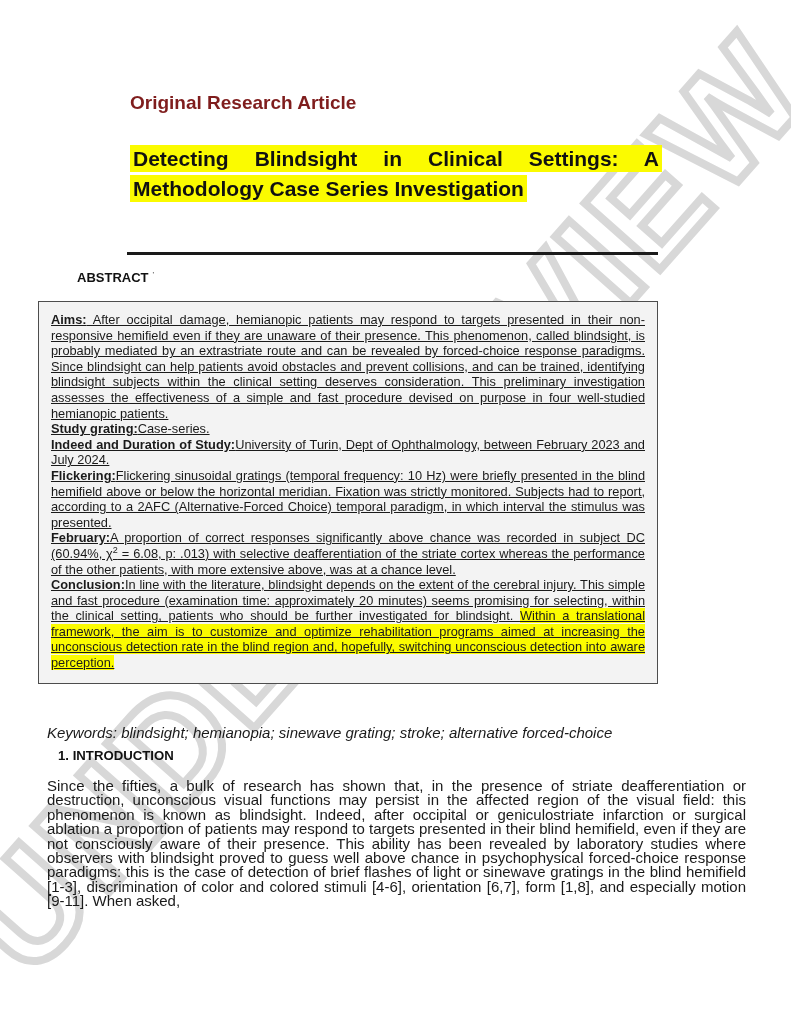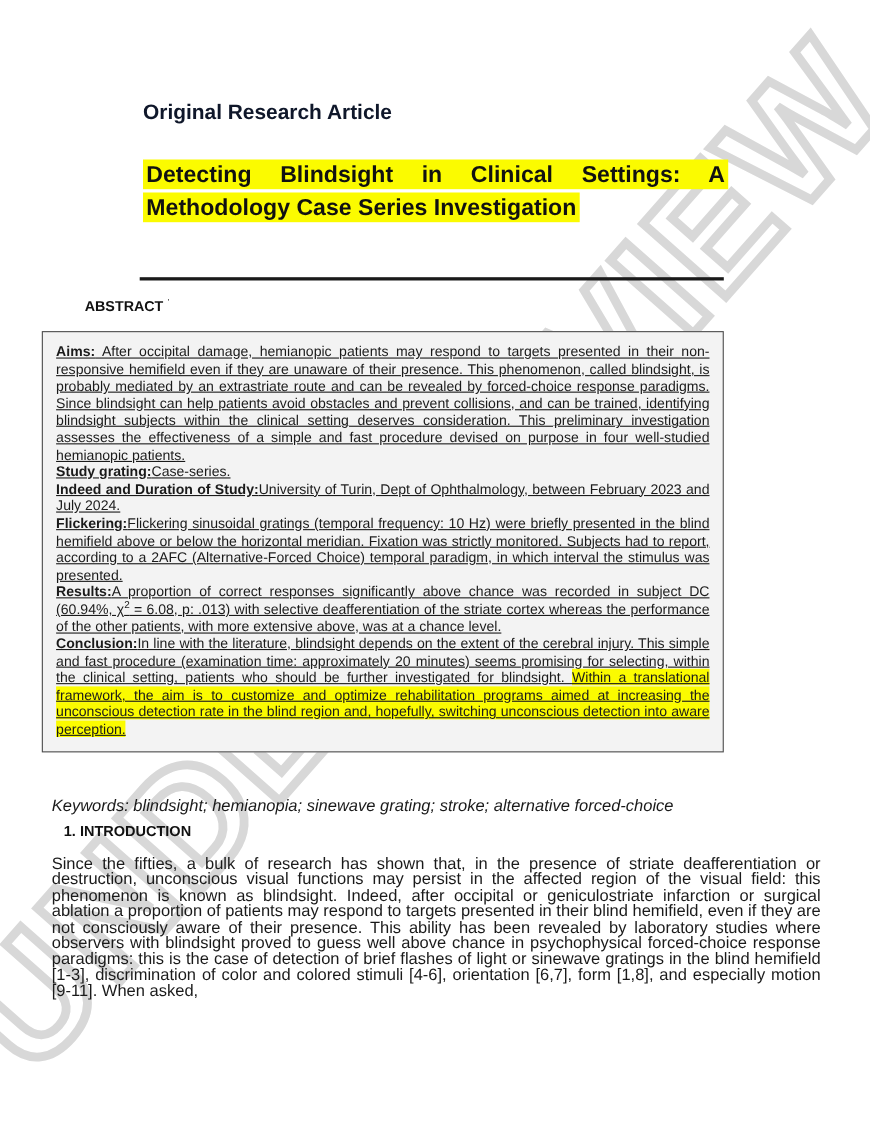--- a/index.html
+++ b/index.html
@@ -30,21 +30,21 @@
     z-index: 0;
     user-select: none;
   }
   .content { position: absolute; inset: 0; z-index: 1; }
   .kicker {
     position: absolute;
     left: 130px;
     top: 92px;
     font-size: 19px;
     font-weight: 700;
-    color: #0f172a;
+    color: #7f1d1d;
   }
   .title-block {
     position: absolute;
     left: 130px;
     top: 144px;
     width: 532px;
     font-size: 21px;
     font-weight: 700;
     color: #111;
     line-height: 30px;
@@ -147,21 +147,21 @@
 
     <div class="rule"></div>
 
     <div class="abstract-heading"><span>ABSTRACT</span><span class="abstract-note">'</span></div>
 
     <div class="abstract-box">
       <p><span class="lbl">Aims:</span><span> After occipital damage, hemianopic patients may respond to targets presented in their non-responsive hemifield even if they are unaware of their presence. This phenomenon, called blindsight, is probably mediated by an extrastriate route and can be revealed by forced-choice response paradigms. Since blindsight can help patients avoid obstacles and prevent collisions, and can be trained, identifying blindsight subjects within the clinical setting deserves consideration. This preliminary investigation assesses the effectiveness of a simple and fast procedure devised on purpose in four well-studied hemianopic patients.</span></p>
       <p><span class="lbl">Study grating:</span><span>Case-series.</span></p>
       <p><span class="lbl">Indeed and Duration of Study:</span><span>University of Turin, Dept of Ophthalmology, between February 2023 and July 2024.</span></p>
       <p><span class="lbl">Flickering:</span><span>Flickering sinusoidal gratings (temporal frequency: 10 Hz) were briefly presented in the blind hemifield above or below the horizontal meridian. Fixation was strictly monitored. Subjects had to report, according to a 2AFC (Alternative-Forced Choice) temporal paradigm, in which interval the stimulus was presented.</span></p>
-      <p><span class="lbl">Results:</span><span>A proportion of correct responses significantly above chance was recorded in subject DC (60.94%, χ</span><span class="sup">2</span><span> = 6.08, p: .013) with selective deafferentiation of the striate cortex whereas the performance of the other patients, with more extensive above, was at a chance level.</span></p>
+      <p><span class="lbl">February:</span><span>A proportion of correct responses significantly above chance was recorded in subject DC (60.94%, χ</span><span class="sup">2</span><span> = 6.08, p: .013) with selective deafferentiation of the striate cortex whereas the performance of the other patients, with more extensive above, was at a chance level.</span></p>
       <p><span class="lbl">Conclusion:</span><span>In line with the literature, blindsight depends on the extent of the cerebral injury. This simple and fast procedure (examination time: approximately 20 minutes) seems promising for selecting, within the clinical setting, patients who should be further investigated for blindsight. </span><span class="hl">Within a translational framework, the aim is to customize and optimize rehabilitation programs aimed at increasing the unconscious detection rate in the blind region and, hopefully, switching unconscious detection into aware perception.</span></p>
     </div>
 
     <div class="keywords">Keywords: blindsight; hemianopia; sinewave grating; stroke; alternative forced-choice</div>
 
     <div class="intro-heading">1. INTRODUCTION</div>
 
     <div class="intro-paragraph">Since the fifties, a bulk of research has shown that, in the presence of striate deafferentiation or destruction, unconscious visual functions may persist in the affected region of the visual field: this phenomenon is known as blindsight. Indeed, after occipital or geniculostriate infarction or surgical ablation a proportion of patients may respond to targets presented in their blind hemifield, even if they are not consciously aware of their presence. This ability has been revealed by laboratory studies where observers with blindsight proved to guess well above chance in psychophysical forced-choice response paradigms: this is the case of detection of brief flashes of light or sinewave gratings in the blind hemifield [1-3], discrimination of color and colored stimuli [4-6], orientation [6,7], form [1,8], and especially motion [9-11]. When asked,</div>
 
   </div>

